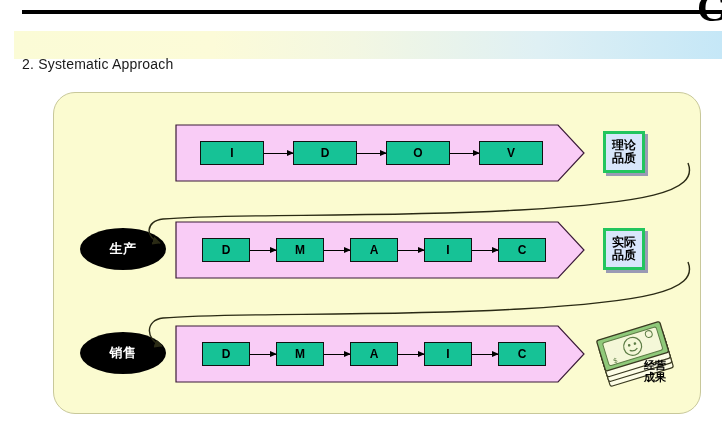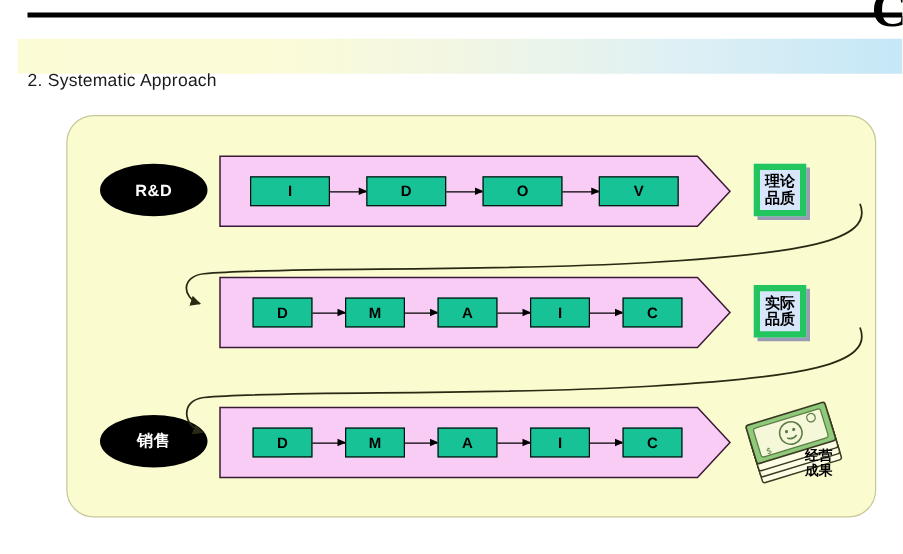--- a/index.html
+++ b/index.html
@@ -91,21 +91,21 @@
     border-left: 7px solid #000;
     border-top: 3.5px solid transparent;
     border-bottom: 3.5px solid transparent;
   }
 
   
   .result-label {
     position: absolute;
     width: 42px; height: 42px;
     background: #d8e6fb;
-    border: 5px solid #22c55e;
+    border: 3px solid #22c55e;
     box-shadow: 3px 3px 0 #9a9ab4;
     display: flex; flex-direction: column;
     align-items: center; justify-content: center;
     font-size: 12px; font-weight: bold; color: #000;
     line-height: 1.05;
   }
 
   
   .money { position: absolute; }
   .money-caption {
@@ -128,23 +128,20 @@
 
   <div class="top-rule">
     <span class="corner-glyph">C</span>
   </div>
 
   <div class="title-band"></div>
   <div class="title-text">2. Systematic Approach</div>
 
   <div class="panel"></div>
 
-  <div class="stage-ellipse" style="left:80px; top:131px;">
-    <span>R&amp;D</span>
-  </div>
 
   <svg class="loops" style="left:0;top:0;" width="722" height="443">
     <polygon points="176,125 558,125 584,153 558,181 176,181" fill="#f9ccf6" stroke="#3a1a38" stroke-width="1.2"></polygon>
   </svg>
 
   <div class="step" style="left:200px; top:141px; width:64px;">
     <span>I</span>
   </div>
   <div class="connector" style="left:264px; top:153px; width:29px;"></div>
   <div class="step" style="left:293px; top:141px; width:64px;">
@@ -157,20 +154,23 @@
   <div class="connector" style="left:450px; top:153px; width:29px;"></div>
   <div class="step" style="left:479px; top:141px; width:64px;">
     <span>V</span>
   </div>
 
   <div class="result-label" style="left:603px; top:131px;">
     <span>理论</span>
     <span>品质</span>
   </div>
 
+  <div class="stage-ellipse cjk" style="left:80px; top:228px;">
+    <span>生产</span>
+  </div>
 
   <svg class="loops" style="left:0;top:0;" width="722" height="443">
     <polygon points="176,222 558,222 584,250 558,278 176,278" fill="#f9ccf6" stroke="#3a1a38" stroke-width="1.2"></polygon>
   </svg>
 
   <div class="step" style="left:202px; top:238px; width:48px;">
     <span>D</span>
   </div>
   <div class="connector" style="left:250px; top:250px; width:26px;"></div>
   <div class="step" style="left:276px; top:238px; width:48px;">

